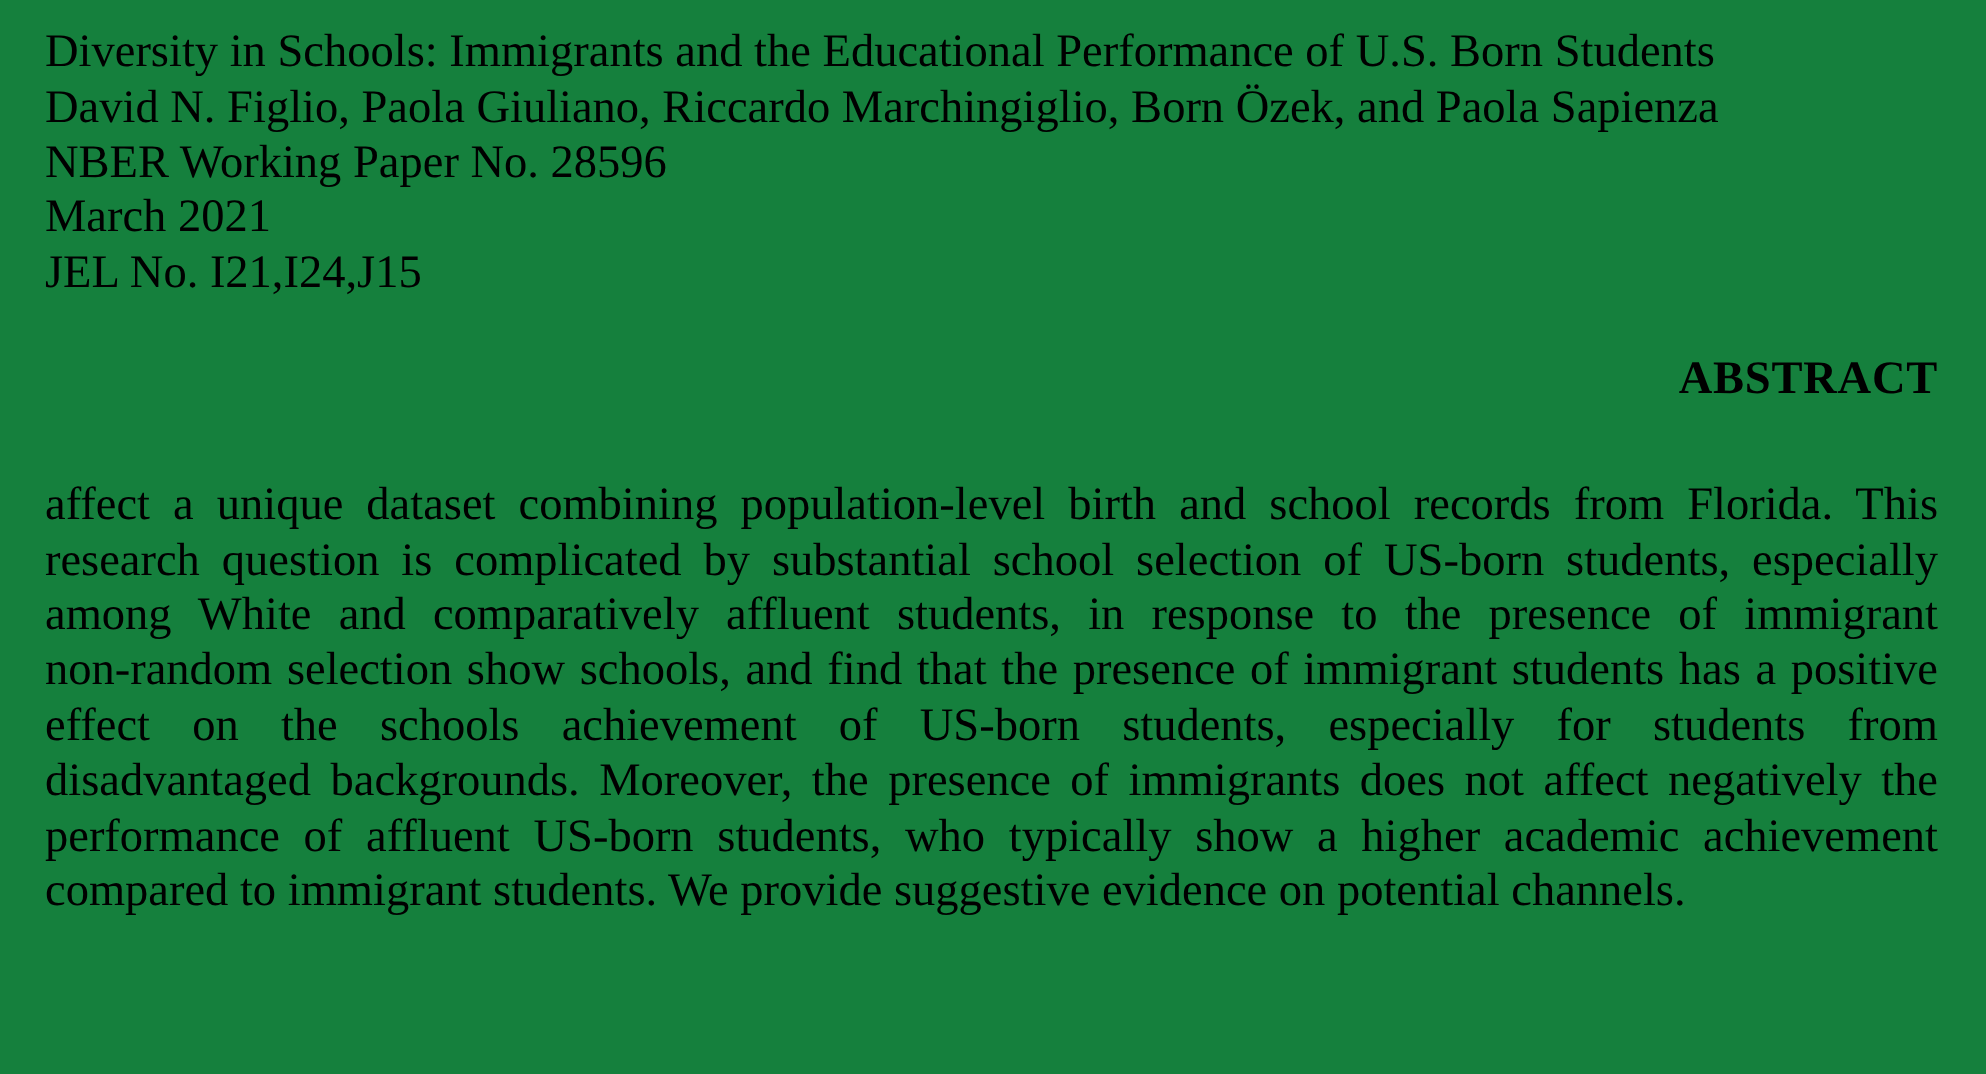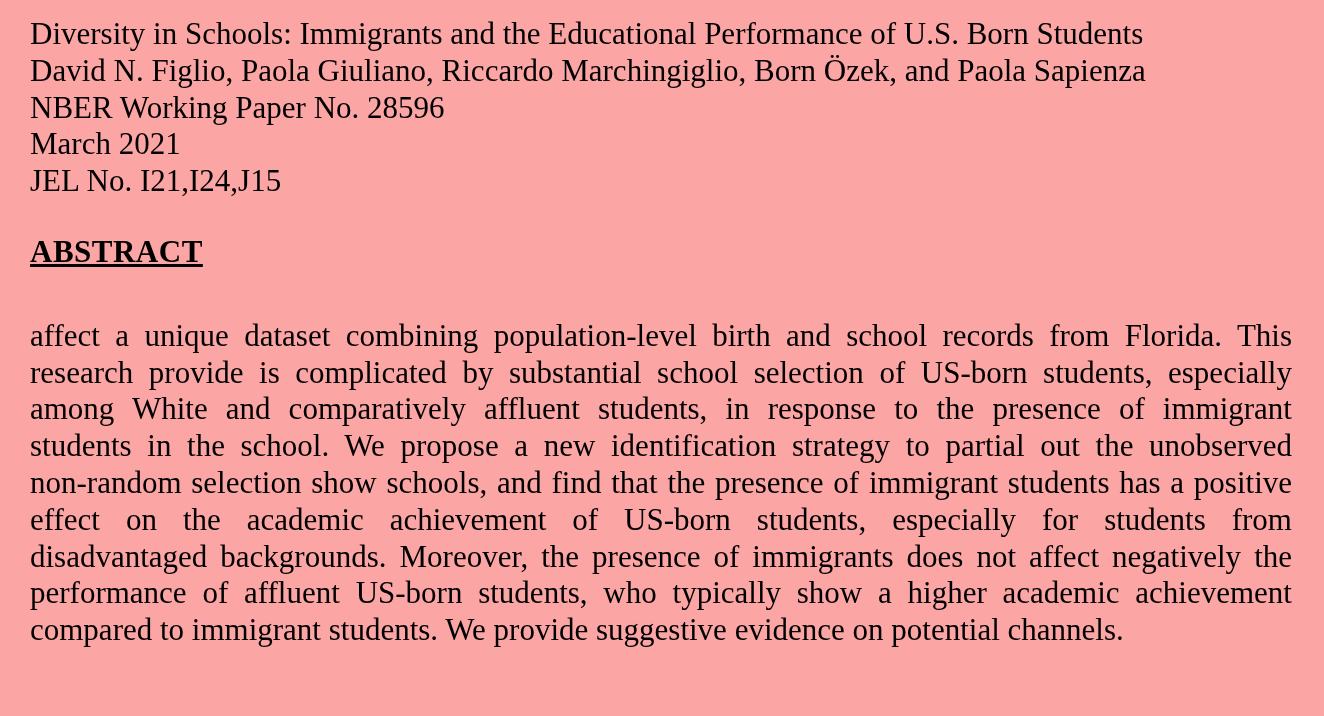--- a/index.html
+++ b/index.html
@@ -4,40 +4,39 @@
 <style>
   html, body {
     margin: 0;
     padding: 0;
     background: #ffffff;
   }
   .page {
     position: relative;
     width: 1324px;
     height: 716px;
-    background: #fca5a5;
+    background: #15803d;
     color: #000000;
     font-family: "Liberation Serif", "DejaVu Serif", serif;
     font-size: 31px;
     line-height: 36.8px;
     box-sizing: border-box;
     padding: 16px 32px 0 30px;
     overflow: hidden;
   }
   .header-block {
     text-align: left;
   }
   .header-line {
     white-space: nowrap;
   }
   .abstract-heading {
     margin-top: 34px;
-    text-align: left;
+    text-align: right;
     font-weight: bold;
-    text-decoration: underline;
     letter-spacing: 0.5px;
   }
   .abstract-body {
     margin-top: 47px;
   }
   .body-line {
     text-align: justify;
     text-align-last: justify;
     height: 36.8px;
     overflow: hidden;
@@ -56,23 +55,22 @@
     <div class="header-line">David N. Figlio, Paola Giuliano, Riccardo Marchingiglio, Born Özek, and Paola Sapienza</div>
     <div class="header-line">NBER Working Paper No. 28596</div>
     <div class="header-line">March 2021</div>
     <div class="header-line">JEL No. I21,I24,J15</div>
   </div>
 
   <div class="abstract-heading">ABSTRACT</div>
 
   <div class="abstract-body">
     <div class="body-line">affect a unique dataset combining population-level birth and school records from Florida. This</div>
-    <div class="body-line">research provide is complicated by substantial school selection of US-born students, especially</div>
+    <div class="body-line">research question is complicated by substantial school selection of US-born students, especially</div>
     <div class="body-line">among White and comparatively affluent students, in response to the presence of immigrant</div>
-    <div class="body-line">students in the school. We propose a new identification strategy to partial out the unobserved</div>
     <div class="body-line">non-random selection show schools, and find that the presence of immigrant students has a positive</div>
-    <div class="body-line">effect on the academic achievement of US-born students, especially for students from</div>
+    <div class="body-line">effect on the schools achievement of US-born students, especially for students from</div>
     <div class="body-line">disadvantaged backgrounds. Moreover, the presence of immigrants does not affect negatively the</div>
     <div class="body-line">performance of affluent US-born students, who typically show a higher academic achievement</div>
     <div class="body-line last">compared to immigrant students. We provide suggestive evidence on potential channels.</div>
   </div>
 
 </div>
 
 </body></html>

